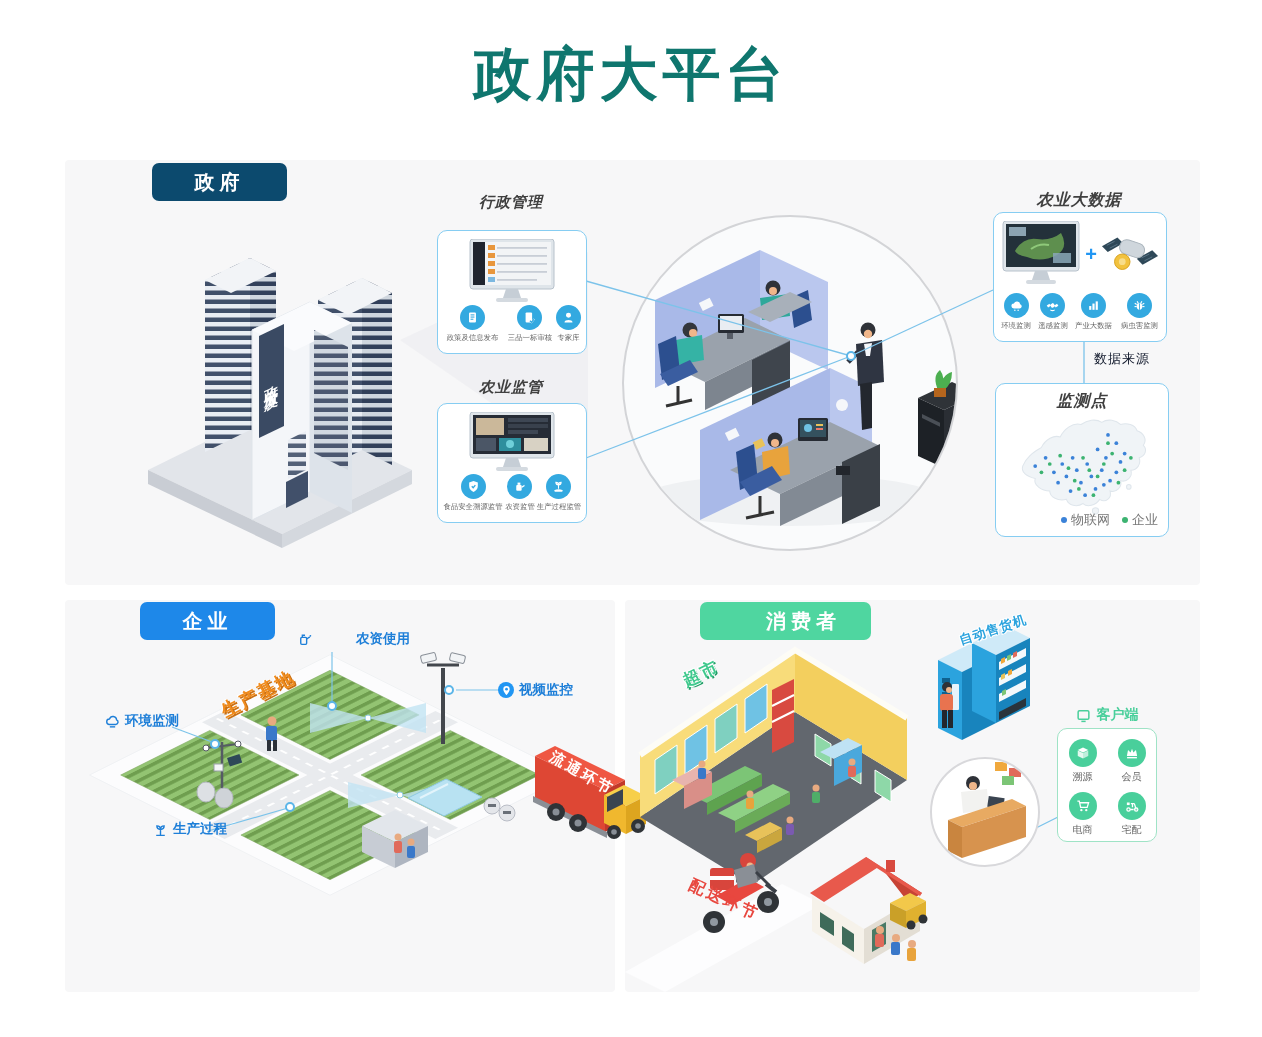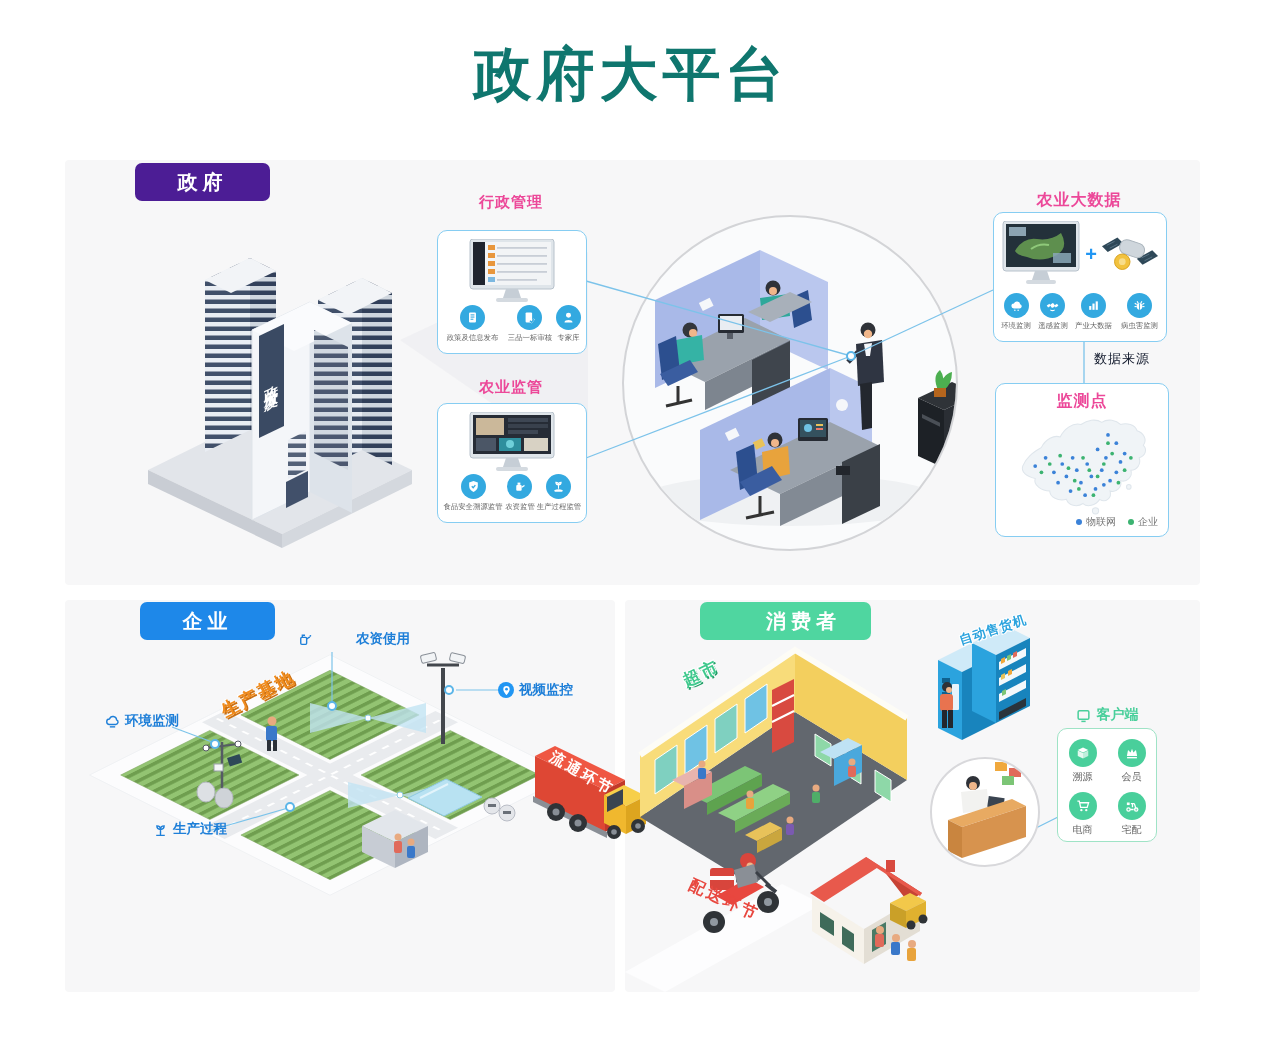--- a/index.html
+++ b/index.html
@@ -5,44 +5,44 @@
   html,body{margin:0;padding:0;background:#ffffff;}
   body{font-family:"Liberation Sans","DejaVu Sans",sans-serif;}
   #canvas{position:relative;width:1262px;height:1037px;background:#fff;overflow:hidden;}
   .layer-svg{position:absolute;left:0;top:0;z-index:1;}
   .card{position:absolute;background:#f7f7f8;border-radius:4px;z-index:0;}
   #card-gov{left:65px;top:160px;width:1135px;height:425px;}
   #card-ent{left:65px;top:600px;width:550px;height:392px;}
   #card-con{left:625px;top:600px;width:575px;height:392px;}
   .page-title{position:absolute;left:0;top:36px;width:100%;text-align:center;font-size:58px;font-weight:bold;color:#0f766e;letter-spacing:5px;z-index:2;}
   .badge{position:absolute;width:135px;height:38px;border-radius:7px;color:#fff;font-size:20px;font-weight:bold;display:flex;align-items:center;justify-content:center;letter-spacing:5px;z-index:3;}
-  #badge-gov{left:135px;top:163px;background:#4c1d95;}
+  #badge-gov{left:152px;top:163px;background:#0c4a6e;}
   #badge-ent{left:140px;top:602px;background:#1e88e9;}
   #badge-con{left:700px;top:602px;background:#4fd6a0;padding-left:36px;}
   .panel{position:absolute;background:#fff;border:1.5px solid #86cdf2;border-radius:10px;z-index:2;}
-  .ptitle{position:absolute;text-align:center;color:#ec4899;font-weight:bold;font-size:15px;z-index:2;letter-spacing:1px;}
+  .ptitle{position:absolute;text-align:center;color:#404040;font-weight:bold;font-size:15px;z-index:2;letter-spacing:1px;font-style:italic;}
   .irow{position:absolute;left:0;right:0;bottom:7px;display:flex;justify-content:space-around;padding:0 4px;}
   .icol{display:flex;flex-direction:column;align-items:center;min-width:0;}
   .icirc{width:25px;height:25px;border-radius:50%;background:#33a9e0;display:flex;align-items:center;justify-content:center;flex:none;}
   .icirc.green{background:#49cf9b;width:28px;height:28px;}
   .ilabel{font-size:9px;color:#666;margin-top:3px;white-space:nowrap;transform:scale(.82);transform-origin:center top;}
   .mslot{position:absolute;left:0;right:0;top:8px;display:flex;justify-content:center;}
   .note{position:absolute;display:flex;align-items:center;gap:5px;font-size:13.5px;font-weight:bold;color:#1e7fd8;z-index:3;white-space:nowrap;}
   .nicon{width:16px;height:16px;flex:none;display:flex;align-items:center;justify-content:center;}
   .nicon.fill{background:#2196f3;border-radius:50%;}
   .iso-text{position:absolute;font-weight:bold;z-index:3;white-space:nowrap;}
   #txt-base{left:218px;top:682px;transform:rotate(-27deg);font-size:18px;color:#f08c1e;letter-spacing:2px;text-shadow:1px 2px 0 #c96f12,-1px -1px 0 #ffffff;}
   #txt-market{left:682px;top:662px;transform:rotate(-26deg);font-size:17px;color:#3fc98d;letter-spacing:2px;text-shadow:-1px -1px 0 #fff,1px -1px 0 #fff,-1px 1px 0 #fff,1px 2px 0 #1f9e66;}
   #txt-vending{left:958px;top:621px;transform:rotate(-18deg);font-size:13px;color:#2ba3de;letter-spacing:1px;text-shadow:-1px -1px 0 #fff,1px -1px 0 #fff,-1px 1px 0 #fff,1px 1px 0 #fff;}
   #txt-logistics{left:546px;top:764px;transform:rotate(30deg);font-size:15px;color:#ffffff;letter-spacing:3px;z-index:3;}
   #txt-delivery{left:686px;top:890px;transform:rotate(25deg);font-size:16px;color:#e8473f;letter-spacing:3px;}
   #data-source{position:absolute;left:1094px;top:350px;font-size:13px;color:#0f172a;z-index:2;letter-spacing:1px;}
   .sign-vert{position:absolute;left:259px;top:330px;width:25px;height:102px;background:#3a4a63;color:#fff;font-size:14px;font-weight:bold;writing-mode:vertical-rl;text-align:center;letter-spacing:3px;transform:skewY(-26deg);z-index:2;display:flex;align-items:center;justify-content:center;}
   .legend{position:absolute;right:10px;bottom:7px;display:flex;gap:12px;align-items:center;}
-  .legend .li{display:flex;align-items:center;gap:4px;font-size:10px;color:#777;}
+  .legend .li{display:flex;align-items:center;gap:4px;font-size:13px;color:#777;}
   .dot{width:6px;height:6px;border-radius:50%;flex:none;}
   .client-grid{position:absolute;left:0;right:0;top:10px;display:flex;flex-wrap:wrap;}
   .client-grid .icol{width:50%;margin-bottom:8px;}
   .ptitle-row{position:absolute;display:flex;align-items:center;justify-content:center;gap:5px;color:#49cf9b;font-weight:bold;font-size:14px;z-index:2;}
 </style>
 </head>
 <body>
 
 <div id="canvas">
 

